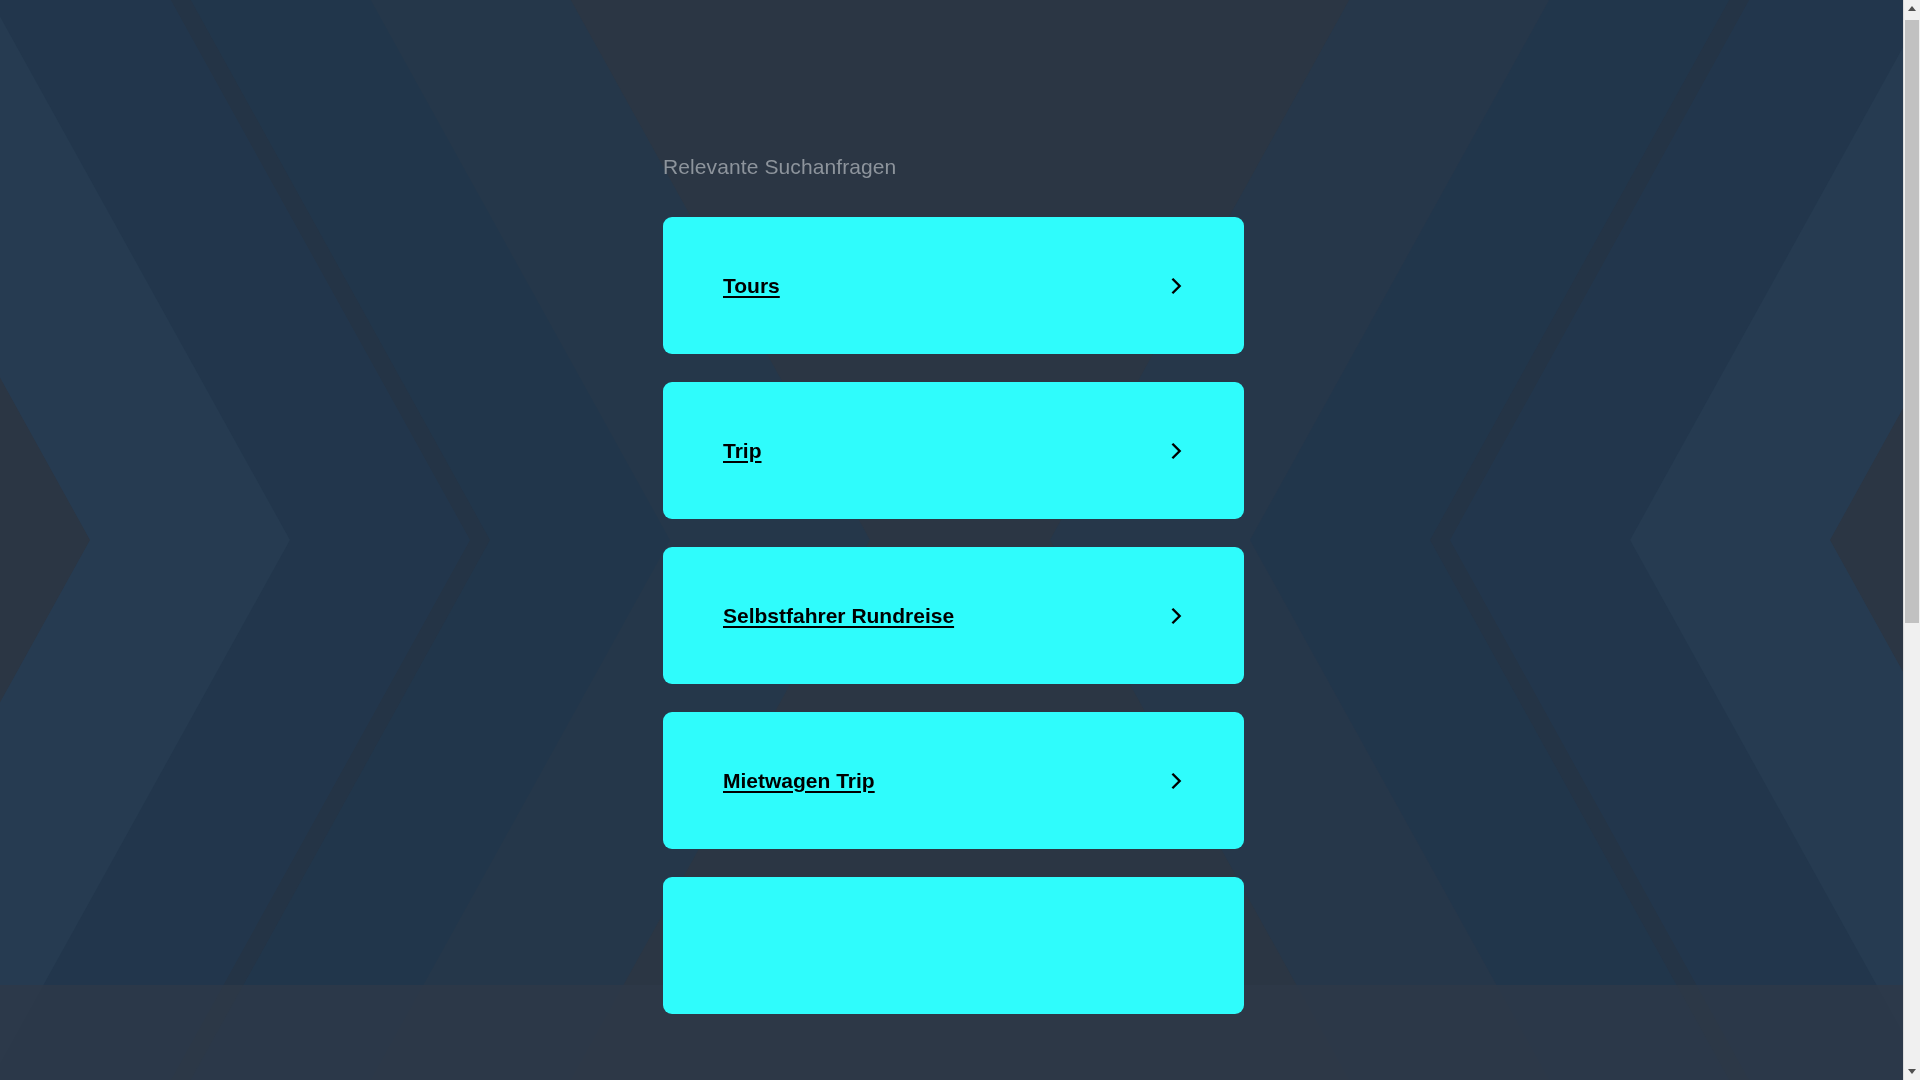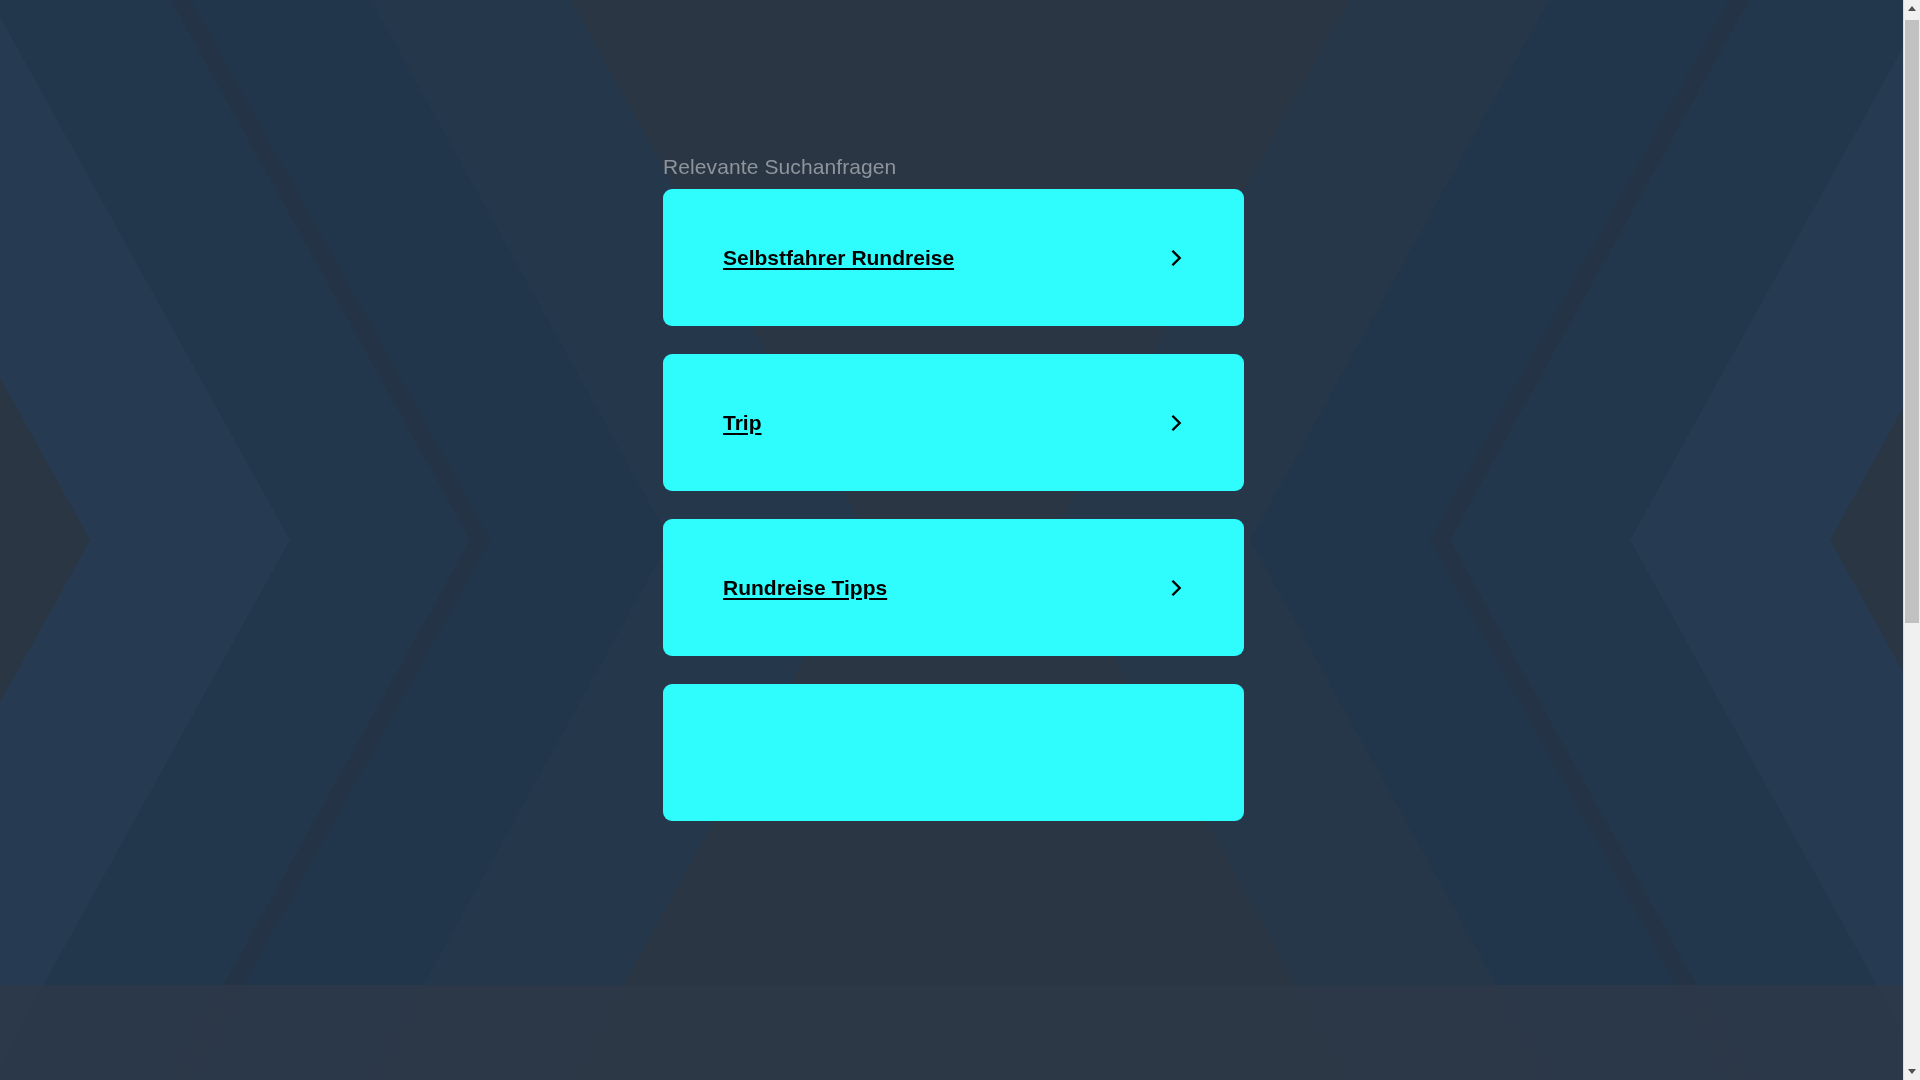--- a/index.html
+++ b/index.html
@@ -51,21 +51,21 @@
   }
 
   
   .section-title {
     color: #8d949c;
     font-size: 21px;
     font-weight: 400;
     line-height: 24px;
     letter-spacing: 0.1px;
     padding-top: 155px;
-    padding-bottom: 10px;
+    padding-bottom: 38px;
     white-space: nowrap;
   }
 
   
   .card-list {
     list-style: none;
   }
 
   .query-card {
     position: relative;
@@ -178,47 +178,57 @@
     <rect x="0" y="985" width="1920" height="95" fill="#2f3a48" opacity="0.75"></rect>
   </svg>
 
   <div id="viewport">
     <main id="content">
 
       <h2 class="section-title">Relevante Suchanfragen</h2>
 
       <ul class="card-list">
 
+        <li>
+            <a class="query-card" href="#">
+          <span class="query-label">Tours</span>
+          <span class="chevron-wrap">
+            <svg width="22" height="22" viewBox="0 0 24 24" fill="none" stroke="#000000" stroke-width="2.6" stroke-linecap="square" stroke-linejoin="miter">
+                  <polyline points="9 5 16 12 9 19"></polyline>
+                </svg>
+          </span>
+        </a>
+          </li>
+
+        <li>
+            <a class="query-card" href="#">
+          <span class="query-label">Trip</span>
+          <span class="chevron-wrap">
+            <svg width="22" height="22" viewBox="0 0 24 24" fill="none" stroke="#000000" stroke-width="2.6" stroke-linecap="square" stroke-linejoin="miter">
+                  <polyline points="9 5 16 12 9 19"></polyline>
+                </svg>
+          </span>
+        </a>
+          </li>
 
         <li>
             <a class="query-card" href="#">
           <span class="query-label">Selbstfahrer Rundreise</span>
           <span class="chevron-wrap">
             <svg width="22" height="22" viewBox="0 0 24 24" fill="none" stroke="#000000" stroke-width="2.6" stroke-linecap="square" stroke-linejoin="miter">
                   <polyline points="9 5 16 12 9 19"></polyline>
                 </svg>
           </span>
         </a>
           </li>
 
-        <li>
-            <a class="query-card" href="#">
-          <span class="query-label">Trip</span>
-          <span class="chevron-wrap">
-            <svg width="22" height="22" viewBox="0 0 24 24" fill="none" stroke="#000000" stroke-width="2.6" stroke-linecap="square" stroke-linejoin="miter">
-                  <polyline points="9 5 16 12 9 19"></polyline>
-                </svg>
-          </span>
-        </a>
-          </li>
-
-
-        <li>
-            <a class="query-card" href="#">
-          <span class="query-label">Rundreise Tipps</span>
+
+        <li>
+            <a class="query-card" href="#">
+          <span class="query-label">Mietwagen Trip</span>
           <span class="chevron-wrap">
             <svg width="22" height="22" viewBox="0 0 24 24" fill="none" stroke="#000000" stroke-width="2.6" stroke-linecap="square" stroke-linejoin="miter">
                   <polyline points="9 5 16 12 9 19"></polyline>
                 </svg>
           </span>
         </a>
           </li>
 
         <li>
             <a class="query-card" href="#">

